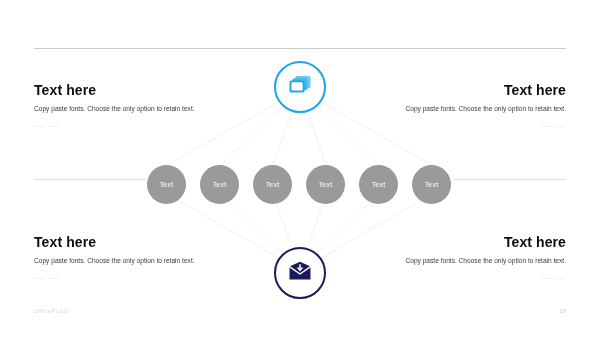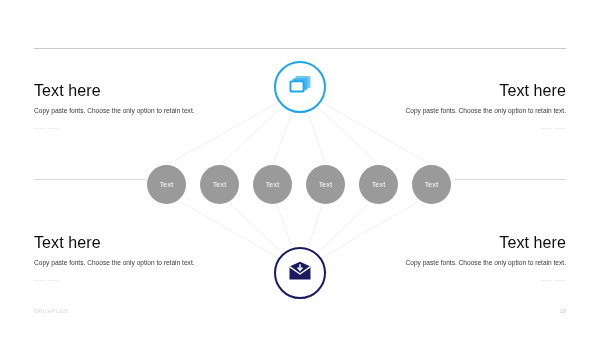--- a/index.html
+++ b/index.html
@@ -37,22 +37,22 @@
     pointer-events: none;
   }
 
   
   .txtblock {
     position: absolute;
     width: 175px;
   }
   .txtblock h2 {
     margin: 0 0 6px 0;
-    font-size: 16px;
-    font-weight: normal;
+    font-size: 14px;
+    font-weight: bold;
     color: #0d0d0d;
     letter-spacing: .1px;
   }
   .txtblock p {
     margin: 0;
     font-size: 6.6px;
     line-height: 1.62;
     color: #3b3b3b;
   }
   .txtblock .faint {

